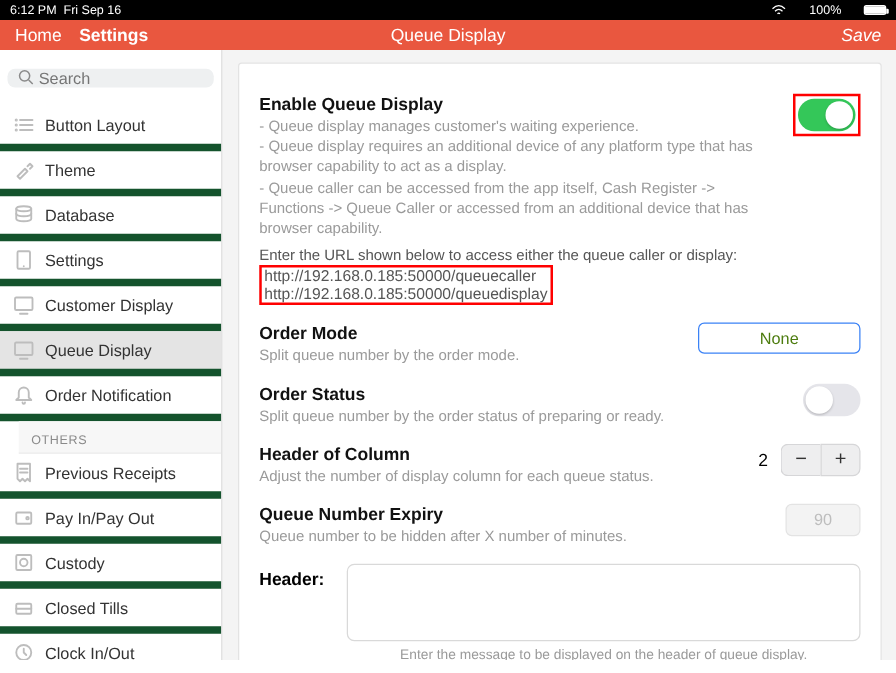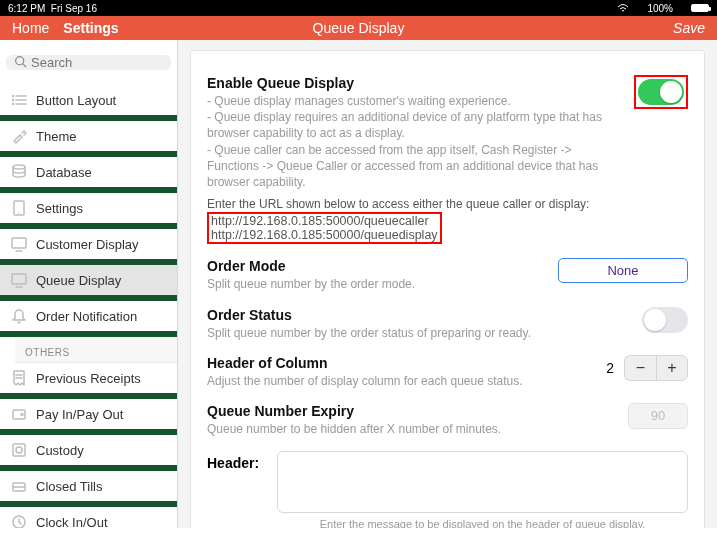--- a/index.html
+++ b/index.html
@@ -67,21 +67,21 @@
   }
   .sect-title { font-size:14px; color:#111; margin-bottom:2px;}
   .sect-title.bold { font-weight:600; }
   .sect-desc { font-size:12px; color:#9a9a9a; line-height:1.35; }
   .row { position:relative; padding-right:140px; margin-top:14px;}
   .row.first { margin-top:12px; padding-right:80px;}
   .row .ctrl { position:absolute; right:0; top:0; }
   .hl-red { border:2px solid #ff0000; display:inline-block; padding:0 2px;}
   .url-block { font-size:12.5px; color:#555; }
   .btn-none {
-    border:1px solid #3b82f6; color:#4c1d95; background:#fff;
+    border:1px solid #3b82f6; color:#4d7c0f; background:#fff;
     border-radius:5px; padding:4px 0; width:130px; text-align:center;
     font-size:13px; cursor:pointer;
   }
   .toggle-on {
     width:46px; height:26px; background:#34c759; border-radius:13px;
     position:relative;
   }
   .toggle-on::after{
     content:""; position:absolute; right:2px; top:2px; width:22px; height:22px;
     background:#fff; border-radius:50%; box-shadow:0 1px 2px rgba(0,0,0,0.2);

